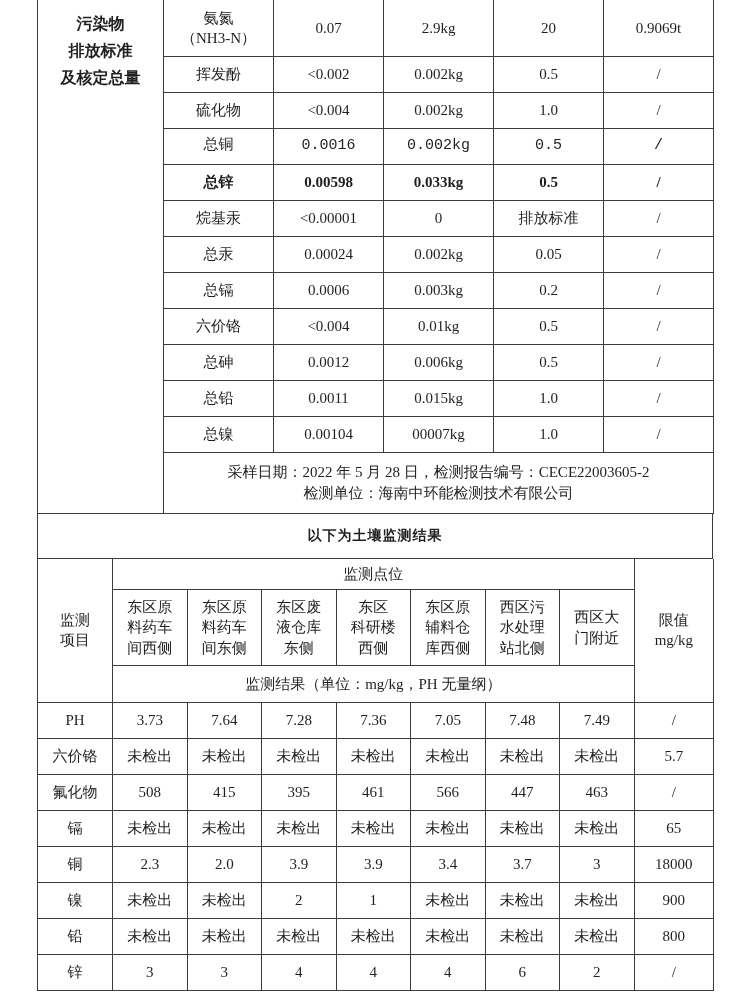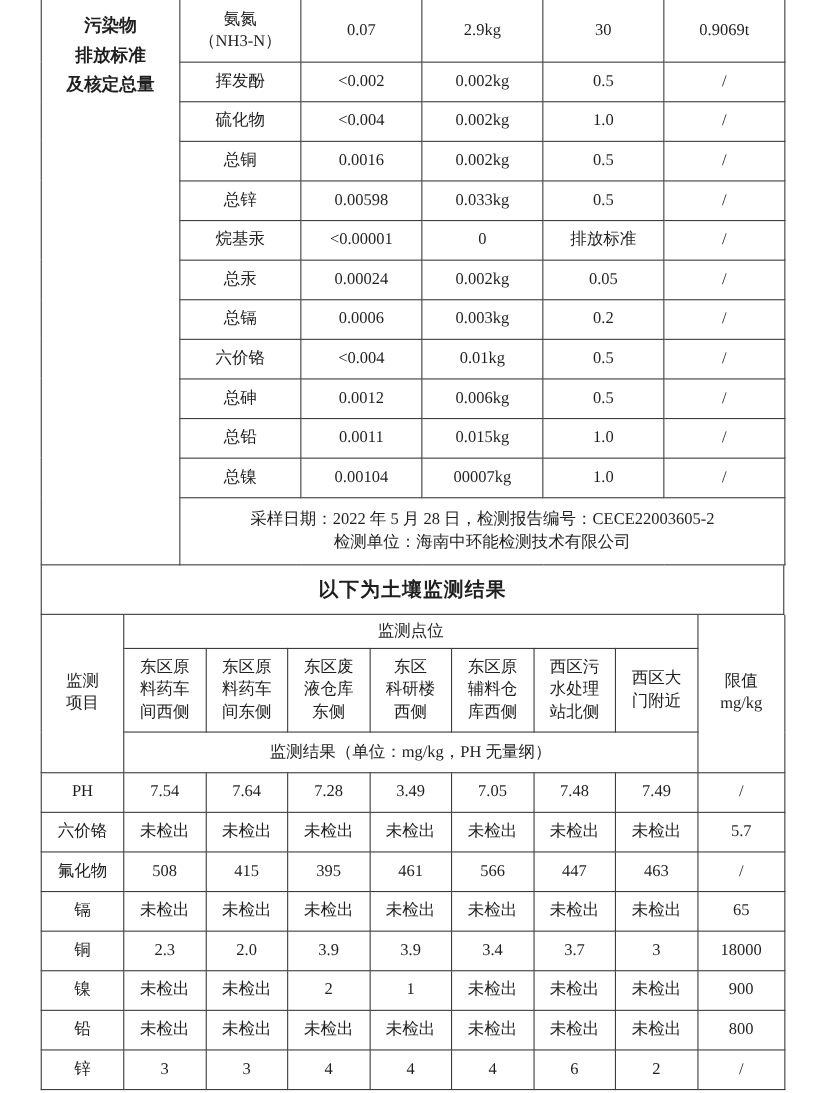--- a/index.html
+++ b/index.html
@@ -43,21 +43,21 @@
   .footer-cell { line-height: 1.7; font-size: 15.5px; }
 
   .section-title {
     border: 1px solid #3c3c3c;
     border-top: none;
     height: 45px;
     display: flex;
     align-items: center;
     justify-content: center;
     font-weight: bold;
-    font-size: 18px;
+    font-size: 14px;
     box-sizing: border-box;
     letter-spacing: 1px;
   }
   table.soil tr:first-child td { border-top: none; }
   .point-cell { line-height: 1.45; padding: 2px 6px !important; }
 </style>
 </head>
 <body>
 
 <div class="page">
@@ -73,45 +73,45 @@
     </colgroup>
     <tbody id="emission-body">
         <tr style="height: 56px;">
           <td class="label-cell" rowspan="13">污染物
 排放标准
 及核定总量</td>
           <td class="pre">氨氮
 （NH3-N）</td>
           <td>0.07</td>
           <td>2.9kg</td>
-          <td>30</td>
+          <td>20</td>
           <td>0.9069t</td>
         </tr>
         <tr style="height: 36px; margin-top: 10px;">
           <td class="pre">挥发酚</td>
           <td>&lt;0.002</td>
           <td>0.002kg</td>
           <td>0.5</td>
           <td>/</td>
         </tr>
         <tr style="height: 36px;">
           <td class="pre">硫化物</td>
           <td>&lt;0.004</td>
           <td>0.002kg</td>
           <td>1.0</td>
           <td>/</td>
         </tr>
-        <tr style="height: 36px;">
+        <tr style="height: 36px; font-family: Liberation Mono, monospace;">
           <td class="pre">总铜</td>
           <td>0.0016</td>
           <td>0.002kg</td>
           <td>0.5</td>
           <td>/</td>
         </tr>
-        <tr style="height: 36px;">
+        <tr style="height: 36px; font-weight: bold;">
           <td class="pre">总锌</td>
           <td>0.00598</td>
           <td>0.033kg</td>
           <td>0.5</td>
           <td>/</td>
         </tr>
         <tr style="height: 36px;">
           <td class="pre">烷基汞</td>
           <td>&lt;0.00001</td>
           <td>0</td>
@@ -209,24 +209,24 @@
 水处理
 站北侧</td>
           <td class="pre point-cell">西区大
 门附近</td>
         </tr>
       <tr style="height:37px">
         <td colspan="7">监测结果（单位：mg/kg，PH 无量纲）</td>
       </tr>
     <tr style="height: 36px;">
           <td>PH</td>
-          <td>7.54</td>
+          <td>3.73</td>
           <td>7.64</td>
           <td>7.28</td>
-          <td>3.49</td>
+          <td>7.36</td>
           <td>7.05</td>
           <td>7.48</td>
           <td>7.49</td>
           <td>/</td>
         </tr>
         <tr style="height: 36px;">
           <td>六价铬</td>
           <td>未检出</td>
           <td>未检出</td>
           <td>未检出</td>

